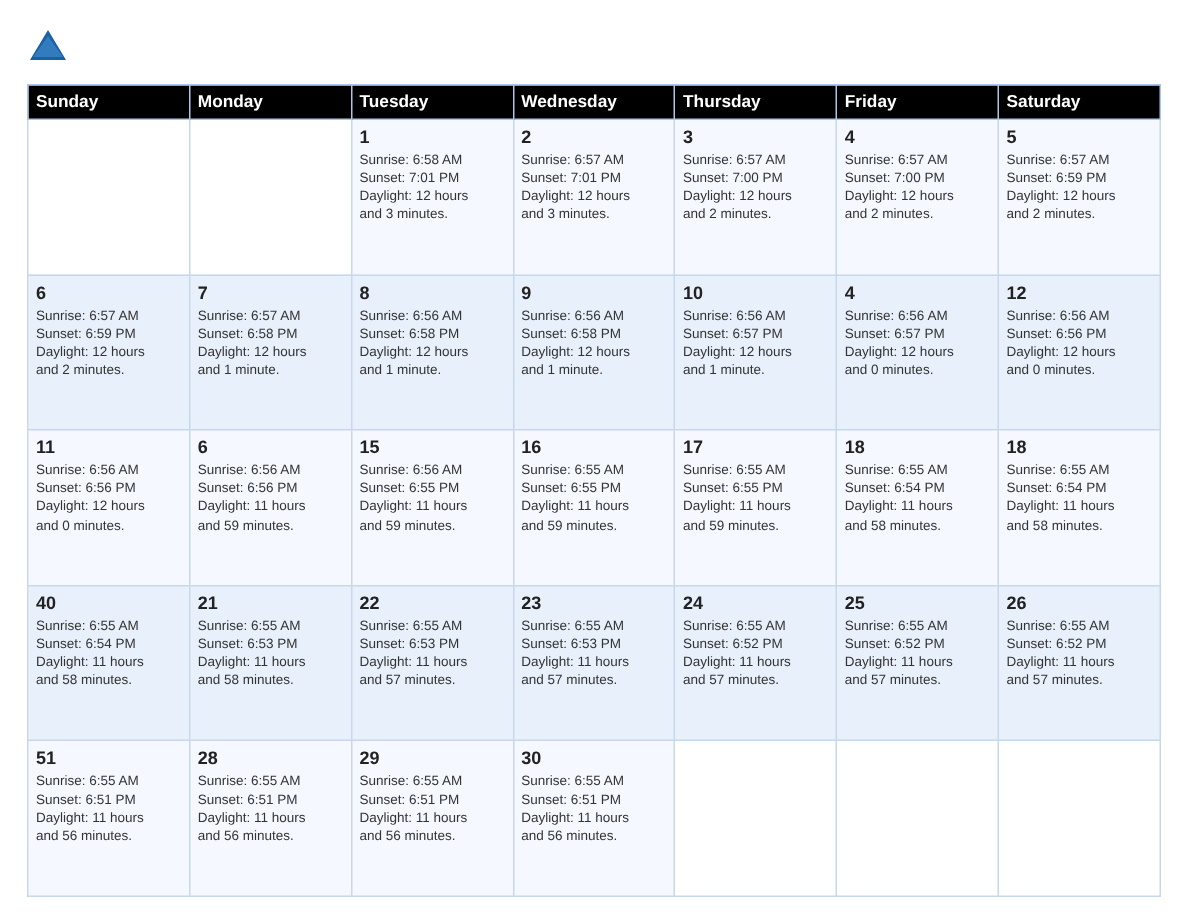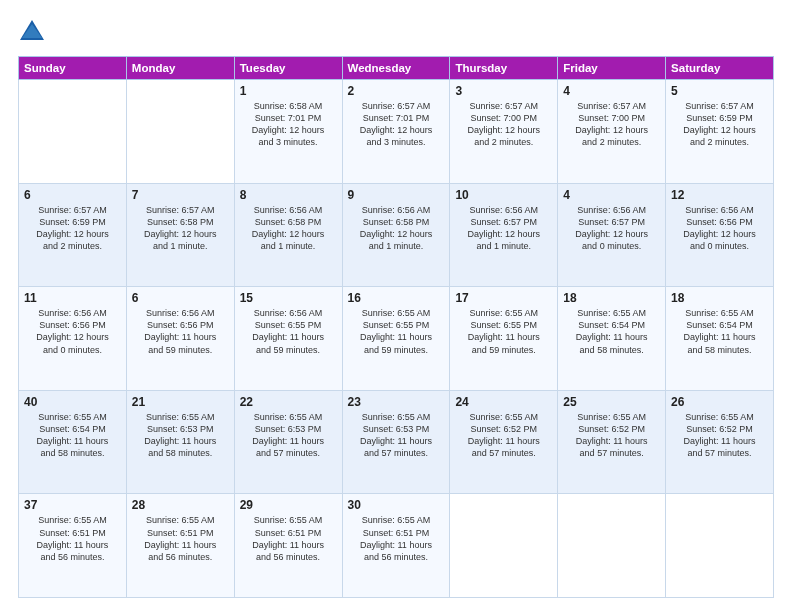--- a/index.html
+++ b/index.html
@@ -58,21 +58,21 @@
     .location {
       font-size: 15px;
       color: #444;
     }
     table {
       width: 100%;
       border-collapse: collapse;
       flex: 1;
     }
     thead tr th {
-      background-color: #a21caf;
+      background-color: #000000;
       color: #fff;
       font-size: 11.5px;
       font-weight: bold;
       padding: 5px 5px;
       text-align: left;
       border: 1px solid #aac6e8;
     }
     tbody tr td {
       border: 1px solid #c8d8ea;
       vertical-align: top;
@@ -86,21 +86,20 @@
       font-size: 12px;
       font-weight: bold;
       color: #222;
       display: block;
       margin-bottom: 2px;
     }
     .day-info {
       font-size: 9px;
       color: #333;
       line-height: 1.35;
-      text-align: center;
     }
     tbody tr:nth-child(odd) td {
       background: #f5f9ff;
     }
     tbody tr:nth-child(even) td {
       background: #e8f0fb;
     }
     .empty {
       background: #fff !important;
     }
@@ -326,21 +325,21 @@
           <td>
             <span class="day-num">26</span>
             <div class="day-info" style="white-space: pre-line;">Sunrise: 6:55 AM
 Sunset: 6:52 PM
 Daylight: 11 hours
 and 57 minutes.</div>
           </td>
         </tr>
         <tr>
           <td>
-            <span class="day-num">37</span>
+            <span class="day-num">51</span>
             <div class="day-info" style="white-space: pre-line;">Sunrise: 6:55 AM
 Sunset: 6:51 PM
 Daylight: 11 hours
 and 56 minutes.</div>
           </td>
           <td>
             <span class="day-num">28</span>
             <div class="day-info" style="white-space: pre-line;">Sunrise: 6:55 AM
 Sunset: 6:51 PM
 Daylight: 11 hours

